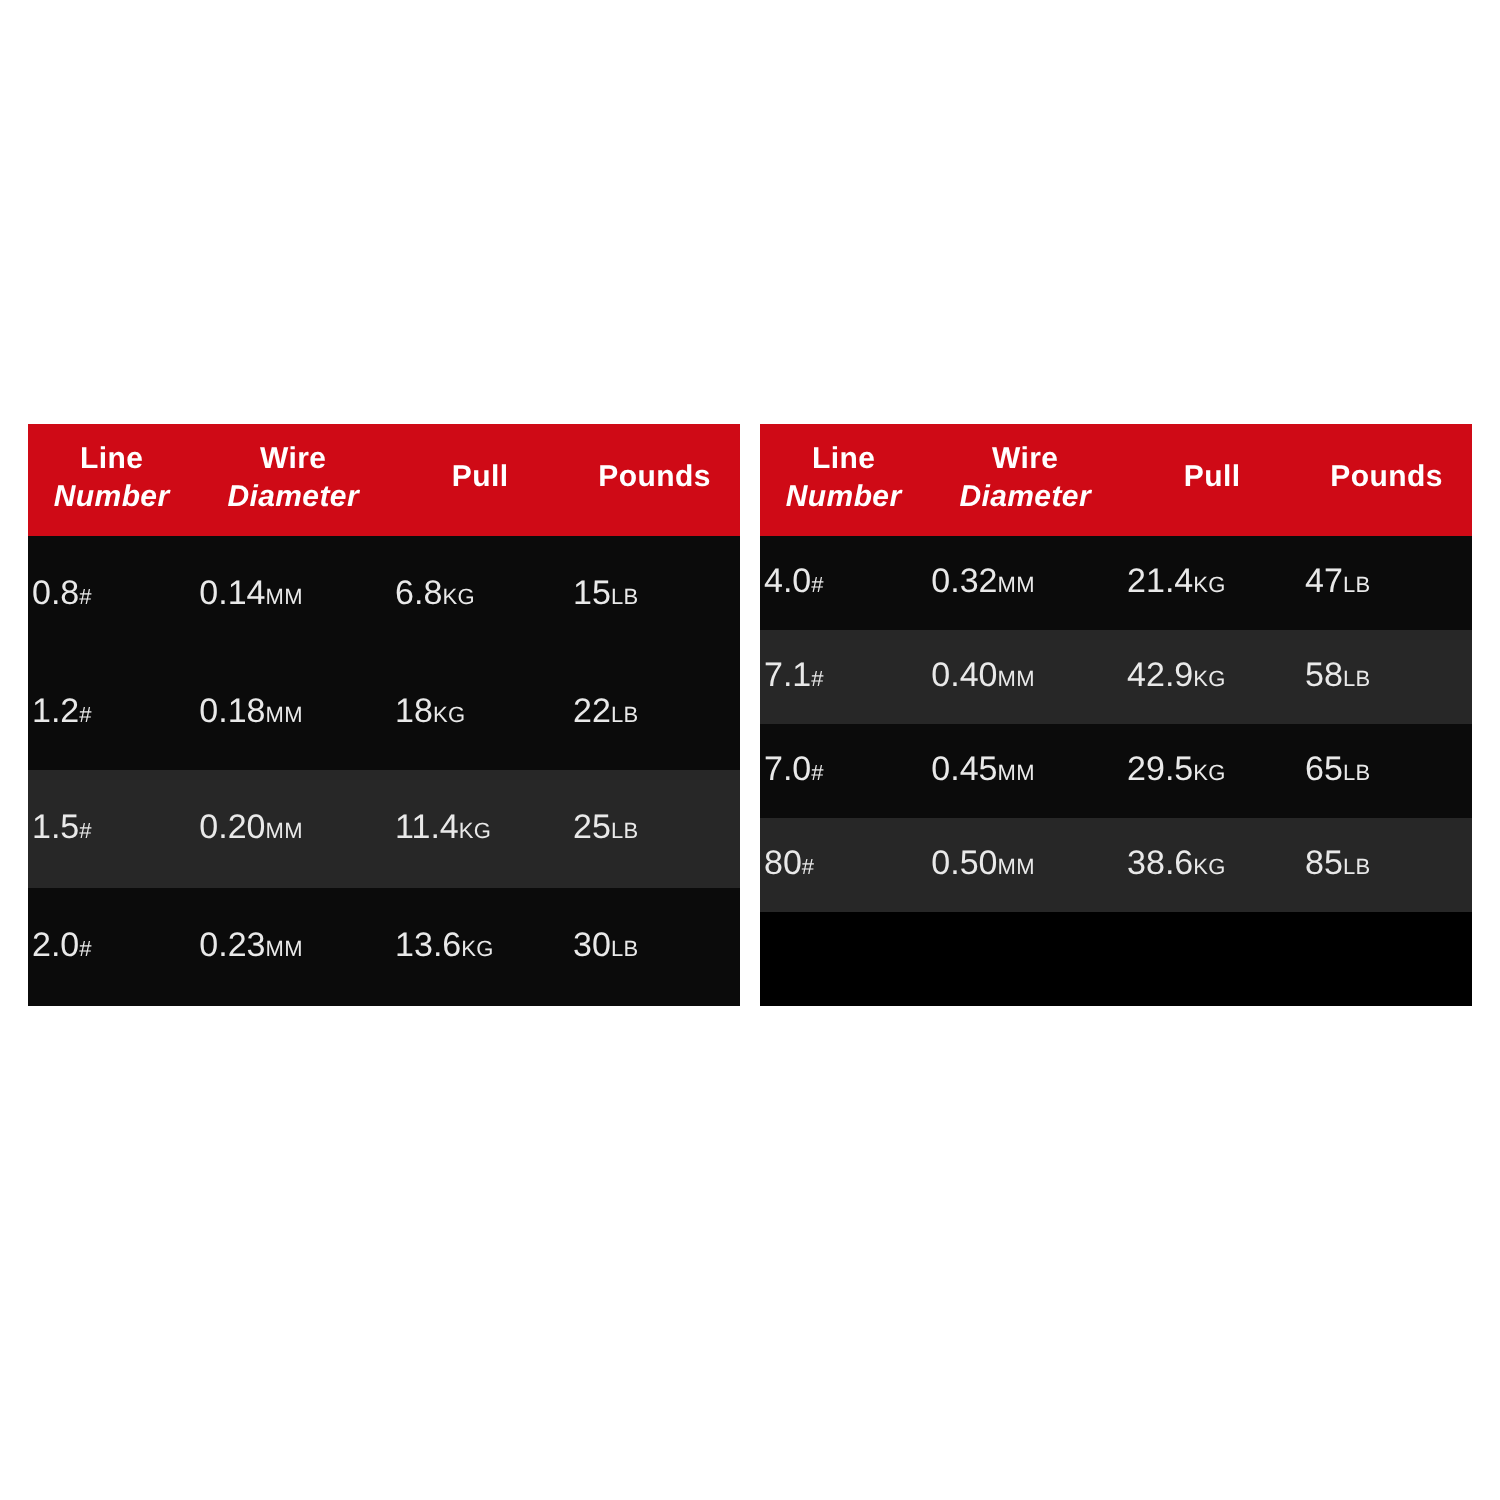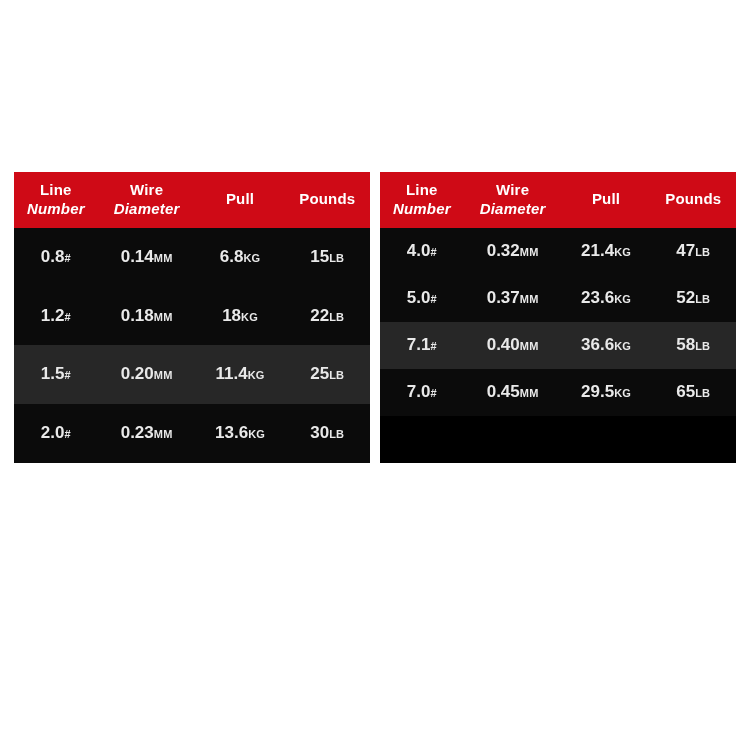--- a/index.html
+++ b/index.html
@@ -26,45 +26,45 @@
     top: 172px;
     width: 722px;
     display: flex;
     gap: 10px;
   }
   .spec-table {
     width: 361px;
     border-collapse: collapse;
     table-layout: fixed;
     background: #000000;
+    margin-top: 40px;
   }
   .spec-table col.c-line { width: 23.5%; }
   .spec-table col.c-dia  { width: 27.5%; }
   .spec-table col.c-pull { width: 25%; }
   .spec-table col.c-lb   { width: 24%; }
 
   .spec-table thead th {
     background: #cf0a16;
     color: #ffffff;
     font-size: 15px;
     font-weight: bold;
     line-height: 1.25;
     padding: 9px 2px;
     text-align: center;
     vertical-align: middle;
     letter-spacing: 0.2px;
   }
   .spec-table tbody td {
     color: #e9e9e9;
     font-size: 17px;
-    text-align: center;
     vertical-align: middle;
     height: 47px;
     padding: 0 2px;
-    font-weight: bold;
+    font-weight: normal;
   }
   .spec-table tbody tr.odd td {
     background: #0b0b0b;
   }
   .spec-table tbody tr.even td {
     background: #272727;
   }
   .spec-table tbody tr.blank td {
     background: #000000;
     color: #000000;
@@ -151,37 +151,37 @@
           <th>Pounds</th>
         </tr>
       </thead>
       <tbody>
           <tr class="odd">
             <td><span>4.0</span><span class="unit">#</span></td>
             <td><span>0.32</span><span class="unit">MM</span></td>
             <td><span>21.4</span><span class="unit">KG</span></td>
             <td><span>47</span><span class="unit">LB</span></td>
           </tr>
-          <tr class="odd">
-            <td><span>5.0</span><span class="unit">#</span></td>
-            <td><span>0.37</span><span class="unit">MM</span></td>
-            <td><span>23.6</span><span class="unit">KG</span></td>
-            <td><span>52</span><span class="unit">LB</span></td>
-          </tr>
           <tr class="even">
             <td><span>7.1</span><span class="unit">#</span></td>
             <td><span>0.40</span><span class="unit">MM</span></td>
-            <td><span>36.6</span><span class="unit">KG</span></td>
+            <td><span>42.9</span><span class="unit">KG</span></td>
             <td><span>58</span><span class="unit">LB</span></td>
           </tr>
           <tr class="odd">
             <td><span>7.0</span><span class="unit">#</span></td>
             <td><span>0.45</span><span class="unit">MM</span></td>
             <td><span>29.5</span><span class="unit">KG</span></td>
             <td><span>65</span><span class="unit">LB</span></td>
+          </tr>
+          <tr class="even">
+            <td><span>80</span><span class="unit">#</span></td>
+            <td><span>0.50</span><span class="unit">MM</span></td>
+            <td><span>38.6</span><span class="unit">KG</span></td>
+            <td><span>85</span><span class="unit">LB</span></td>
           </tr>
           <tr class="blank">
             <td>&nbsp;</td>
             <td>&nbsp;</td>
             <td>&nbsp;</td>
             <td>&nbsp;</td>
           </tr>
         </tbody>
     </table>
 

